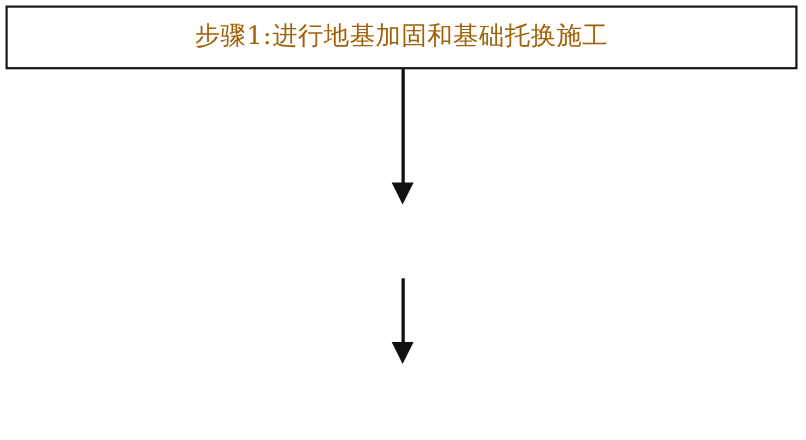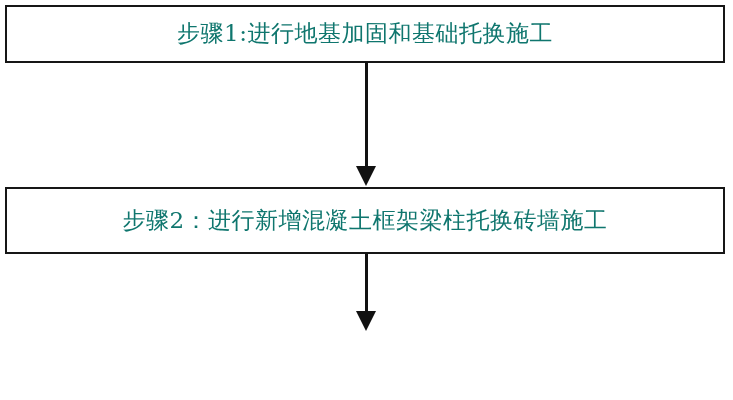--- a/index.html
+++ b/index.html
@@ -29,21 +29,21 @@
     justify-content: center;
   }
   .step-box.box1 { top: 5px;   height: 58px; }
   .step-box.box2 { top: 187px; height: 67px; }
   .step-box.box3 { top: 332px; height: 61px; }
 
   .step-label {
     font-family: "DejaVu Serif", "Liberation Serif", serif;
     font-size: 23px;
     line-height: 1.1;
-    color: #0f766e;
+    color: #a16207;
     letter-spacing: 0.5px;
     white-space: nowrap;
     text-align: center;
     font-weight: 400;
   }
   .box3 .step-label { font-size: 22px; letter-spacing: 0.2px; }
 
   .connector {
     position: absolute;
     left: 0;
@@ -81,23 +81,20 @@
 
   <div class="step-box box1">
     <span class="step-label">步骤1:进行地基加固和基础托换施工</span>
   </div>
 
   <div class="connector arrow1">
     <div class="conn-line"></div>
     <div class="conn-head"></div>
   </div>
 
-  <div class="step-box box2">
-    <span class="step-label">步骤2：进行新增混凝土框架梁柱托换砖墙施工</span>
-  </div>
 
   <div class="connector arrow2">
     <div class="conn-line"></div>
     <div class="conn-head"></div>
   </div>
 
 
 </div>
 
 </body></html>

